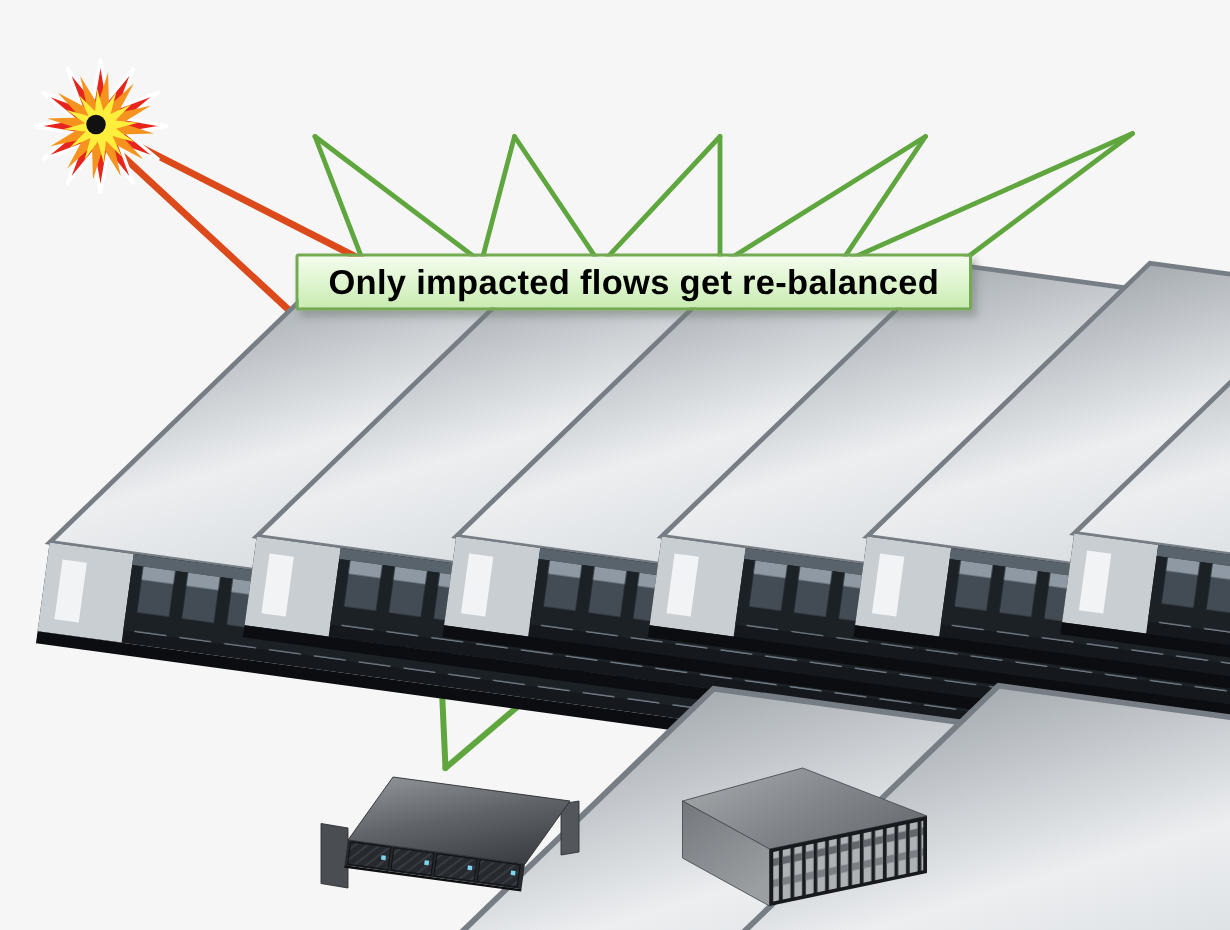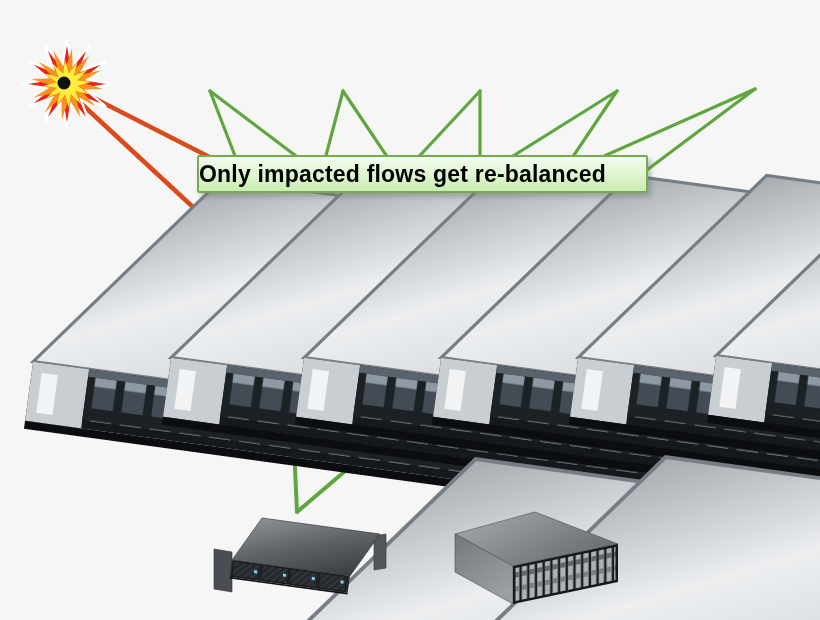--- a/index.html
+++ b/index.html
@@ -6,29 +6,29 @@
     margin: 0; padding: 0;
     width: 820px; height: 620px;
     overflow: hidden;
     background: var(--background, #f6f6f6);
     font-family: "Liberation Sans", sans-serif;
   }
   .stage { position: relative; width: 820px; height: 620px; }
   .stage svg { position: absolute; left: 0; top: 0; }
   .banner {
     position: absolute;
-    left: 197px; top: 155px;
+    left: 197px; top: 169px;
     width: 447px; height: 34px;
     border: 2px solid var(--banner_border, #74ab52);
     border-radius: 2px;
     background: linear-gradient(var(--banner_fill_top, #f4fcee),
                                 #ddf4cd 55%,
                                 var(--banner_fill_bottom, #c9ecb2));
     box-shadow: 3px 4px 5px rgba(110,120,110,0.45);
-    display: flex; align-items: center; 
+    display: flex; align-items: center; justify-content: center;
   }
   .banner span {
     font-weight: bold;
     font-size: 23px;
     color: #000;
     letter-spacing: 0.2px;
     white-space: nowrap;
   }
 </style>
 </head>

